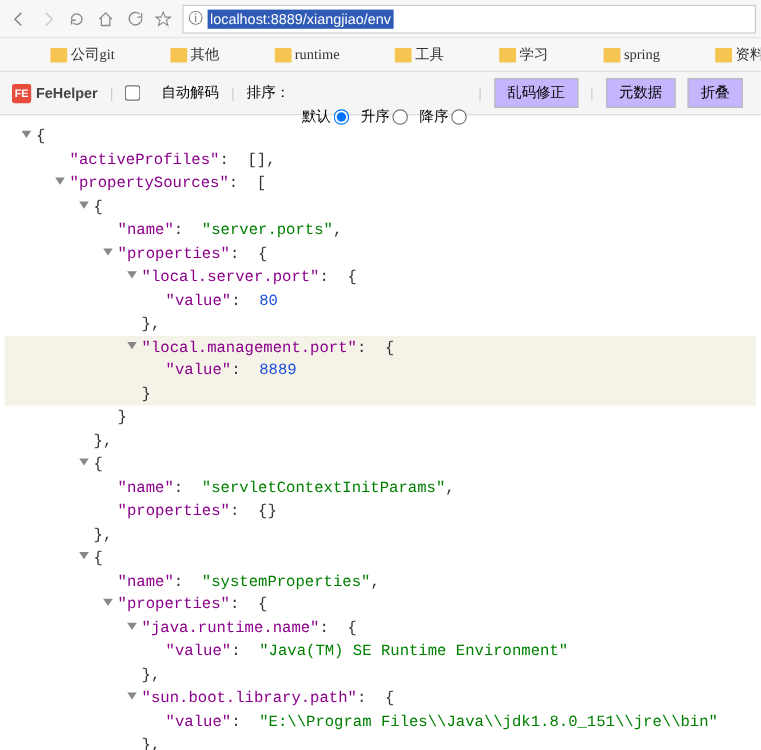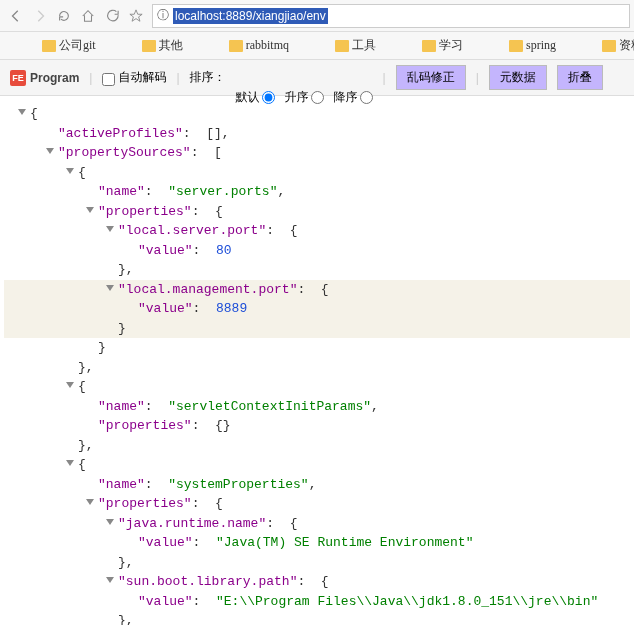--- a/index.html
+++ b/index.html
@@ -12,21 +12,21 @@
 .url-text { background: #2f5bb7; color: #fff; padding: 1px 2px; font-family: Arial, sans-serif; font-size: 12px; }
 .bookmarks { display: flex; align-items: center; height: 28px; background: #f7f7f7; border-bottom: 1px solid #ddd; padding: 0 6px; gap: 10px; overflow: hidden; }
 .bookmark { display: flex; align-items: center; gap: 3px; white-space: nowrap; cursor: pointer; color: #333; padding-left: 36px; }
 .folder-icon { width: 14px; height: 12px; background: #f5c451; border-radius: 1px; display: inline-block; }
 .baidu-icon { color: #2b6bc4; font-size: 14px; }
 .c-icon { width: 14px; height: 14px; background: #d33; color: #fff; display: inline-flex; align-items: center; justify-content: center; font-size: 10px; font-weight: bold; }
 .toolbar { display: flex; align-items: center; height: 36px; background: #f5f5f5; border-bottom: 1px solid #ddd; padding: 0 10px; gap: 10px; font-family: Arial, "Microsoft YaHei", sans-serif; }
 .fe-logo { display: flex; align-items: center; gap: 4px; font-weight: bold; color: #444; }
 .fe-icon { width: 16px; height: 16px; background: #e74c3c; color: #fff; display: inline-flex; align-items: center; justify-content: center; font-size: 9px; font-weight: bold; border-radius: 2px; }
 .tb-sep { color: #ccc; }
-.tb-check { display: flex; align-items: flex-end; gap: 3px; }
+.tb-check { display: flex; align-items: center; gap: 17px; }
 .tb-check input { margin: 0; }
 .tb-radio { display: flex; align-items: center; gap: 2px; margin-top: 40px; }
 .tb-btn { padding: 3px 10px; border: 1px solid #bbb; background: #c4b5fd; cursor: pointer; font-size: 12px; }
 .json-area { padding: 8px 4px; font-family: "SimSun", "宋体", "Courier New", monospace; font-size: 13px; line-height: 1.5; position: relative; }
 .line { white-space: nowrap; }
 .indent-0 { padding-left: 14px; }
 .indent-1 { padding-left: 42px; }
 .indent-2 { padding-left: 62px; }
 .indent-3 { padding-left: 82px; }
 .indent-4 { padding-left: 102px; }
@@ -85,21 +85,21 @@
   <div class="bookmark">
       <span class="folder-icon"></span>
       <span>公司git</span>
     </div>
   <div class="bookmark">
       <span class="folder-icon"></span>
       <span>其他</span>
     </div>
   <div class="bookmark">
       <span class="folder-icon"></span>
-      <span>rabbitmq</span>
+      <span>runtime</span>
     </div>
   <div class="bookmark">
       <span class="folder-icon"></span>
       <span>工具</span>
     </div>
   <div class="bookmark">
       <span class="folder-icon"></span>
       <span>学习</span>
     </div>
   <div class="bookmark">
@@ -116,21 +116,21 @@
     </div>
   <div class="bookmark">
       <span class="c-icon">C</span>
       <span>【qq_38</span>
     </div>
 </div>
 
 <div class="toolbar">
   <div class="fe-logo">
       <span class="fe-icon">FE</span>
-      <span>Program</span>
+      <span>FeHelper</span>
     </div>
   <span class="tb-sep">|</span>
   <label class="tb-check">
       <input type="checkbox" style="">
       <span>自动解码</span>
     </label>
   <span class="tb-sep">|</span>
   <span>排序：</span>
   <label class="tb-radio">
       <span>默认</span>

